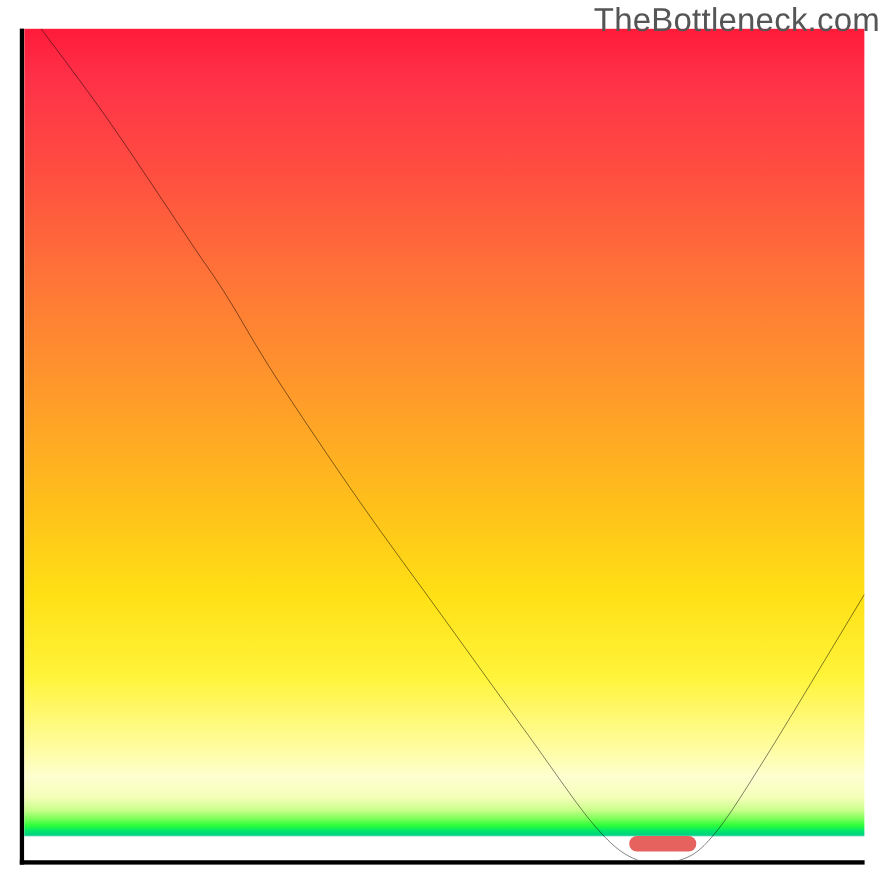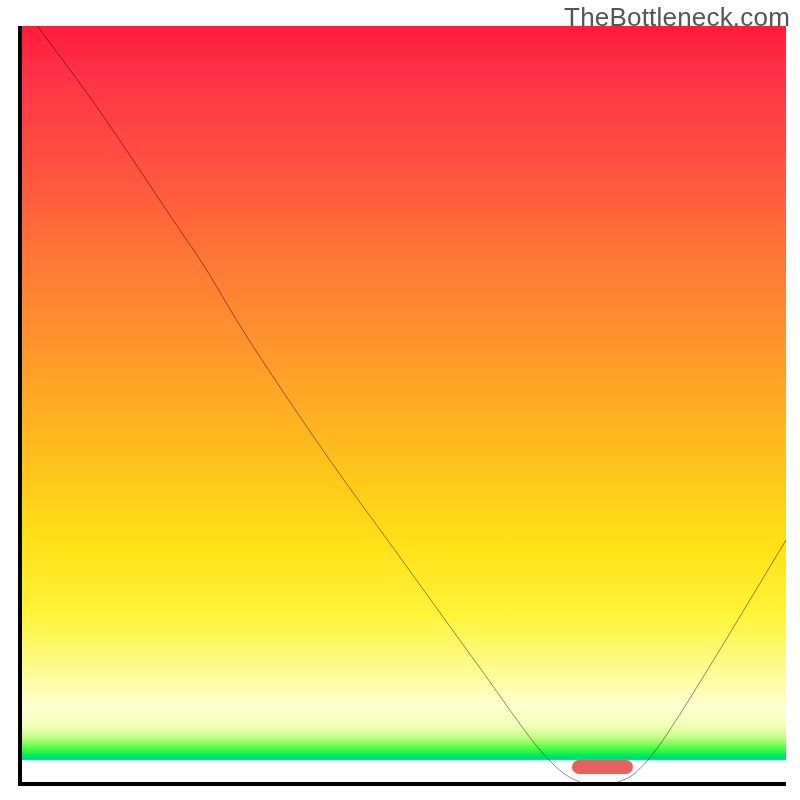--- a/index.html
+++ b/index.html
@@ -11,22 +11,22 @@
     font-family: Arial, Helvetica, sans-serif;
   }
   .frame {
     position: relative;
     width: 800px;
     height: 800px;
   }
   .watermark {
     position: absolute;
     top: 2px;
-    right: 10px;
-    font-size: 26px;
+    right: 0;
+    font-size: 30px;
     font-weight: 500;
     color: #555555;
     letter-spacing: 0.2px;
     z-index: 10;
   }
   .plot {
     position: absolute;
     left: 18px;
     top: 26px;
     width: 768px;

